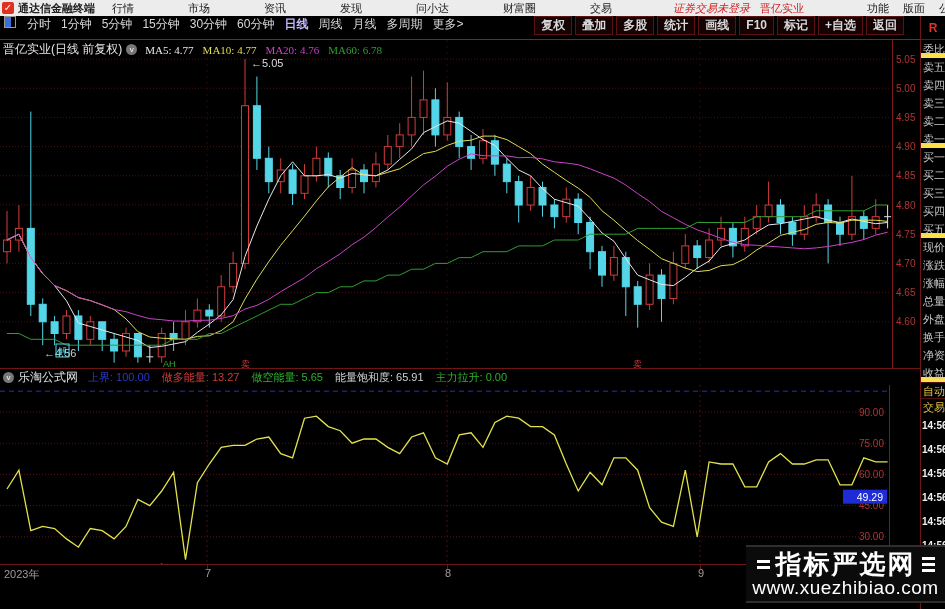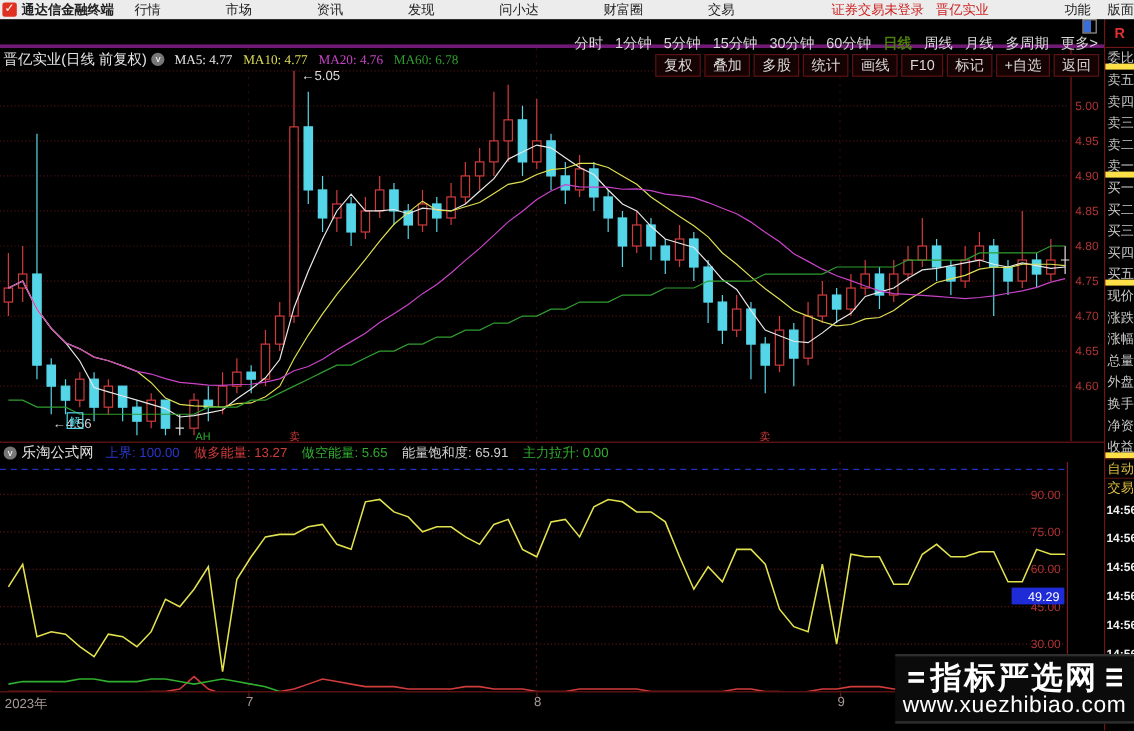--- a/index.html
+++ b/index.html
@@ -6,54 +6,54 @@
   *{box-sizing:border-box;}
   .screen{position:relative;width:945px;height:609px;background:#000;overflow:hidden;
     font-family:"Liberation Sans","DejaVu Sans",sans-serif;}
   
   .menubar{position:absolute;left:0;top:0;width:945px;height:16px;background:#ececec;
     display:flex;align-items:center;font-size:11px;color:#222;white-space:nowrap;z-index:5;}
   .logo{width:12px;height:12px;background:#e03020;border-radius:2px;margin:0 4px 0 2px;
     color:#fff;font-size:10px;line-height:12px;text-align:center;font-weight:bold;flex:0 0 auto;}
   .app-title{font-weight:bold;margin-right:8px;}
   .menu-item{margin:0 9px;cursor:default;}
-  .login-status{color:#cc2222;margin-left:72px;}
+  .login-status{color:#cc2222;margin-left:52px;font-style:italic;}
   .stock-red{color:#cc2222;margin-left:10px;}
   .menu-right{margin-left:56px;display:flex;align-items:center;}
   .menu-right .menu-item{margin:0 7px;}
   .mini-icon{color:#555;margin:0 6px;font-size:11px;}
   .phone-icon{display:inline-block;width:7px;height:11px;border:1px solid #555;border-radius:1px;margin:0 6px;}
   .user-label{margin-right:8px;color:#333;}
   
   .periodbar{position:absolute;left:0;top:16px;width:920px;height:24px;background:#000;
-    border-bottom:3px solid #701a75;display:flex;align-items:flex-end;font-size:12px;color:#d8d8d8;z-index:4;flex-direction:column;}
+    border-bottom:1px solid #701a75;display:flex;align-items:flex-start;font-size:12px;color:#d8d8d8;z-index:4;}
   .chart-type-icon{width:12px;height:12px;border:1px solid #999;margin:0 6px 0 4px;
     background:linear-gradient(90deg,#3a6fd8 0 6px,#000 6px);flex:0 0 auto;}
   .period-item{padding:0 5px;cursor:default;}
-  .period-item.active{color:#4d7c0f;font-weight:bold;}
-  .period-right{margin-left:auto;display:flex;align-items:center;margin-right:4px;}
+  .period-item.active{color:#c4b5fd;font-weight:bold;}
+  .period-right{margin-left:auto;display:flex;align-items:center;margin-right:16px;font-weight:bold;}
   .tool-btn{border:1px solid #5a1212;background:#150303;color:#d8d8d8;font-size:12px;
     padding:1px 6px;margin-left:3px;line-height:15px;}
   
   .main-chart{position:absolute;left:0;top:40px;width:920px;height:328px;background:#000;}
   .chart-header{position:absolute;left:3px;top:1px;display:flex;align-items:center;
     font-size:11px;color:#ddd;white-space:nowrap;z-index:3;}
   .chart-title{font-size:12px;color:#e6e6e6;margin-right:4px;}
   .drop-circle{width:11px;height:11px;border-radius:50%;background:#777;color:#fff;
     font-size:8px;line-height:11px;text-align:center;margin-right:8px;}
   .ma-label{margin-right:9px;font-family:Liberation Serif, serif;}
   svg text{font-family:"Liberation Sans","DejaVu Sans",sans-serif;}
   
   .indicator-header{position:absolute;left:0;top:368px;width:920px;height:17px;background:#000;
     border-top:1px solid #6e1616;display:flex;align-items:center;font-size:11px;white-space:nowrap;z-index:3;}
   .ind-source{color:#e0e0e0;font-size:12px;margin-right:10px;}
   .ind-field{margin-right:12px;font-weight:normal;}
   .indicator-panel{position:absolute;left:0;top:385px;width:920px;height:207px;background:#000;}
   
-  .time-axis{position:absolute;left:0;top:576px;width:920px;height:33px;background:#000;
+  .time-axis{position:absolute;left:0;top:564px;width:920px;height:33px;background:#000;
     border-top:1px solid #6e1616;font-size:11px;color:#a89898;z-index:2;}
   .year-label{position:absolute;left:4px;top:2px;}
   .month-label{position:absolute;top:2px;}
   .month-tick{position:absolute;top:0;width:1px;height:4px;background:#6e1616;}
   .cursor-block{position:absolute;left:752px;top:3px;width:6px;height:9px;background:#00a84e;}
   
   .sidebar{position:absolute;left:920px;top:16px;width:25px;height:593px;background:#000;
     border-left:1px solid #6e1616;overflow:hidden;z-index:3;}
   .sb-tab{height:24px;line-height:24px;color:#e03030;font-weight:bold;font-size:12px;
     text-align:center;border-bottom:1px solid #6e1616;}

